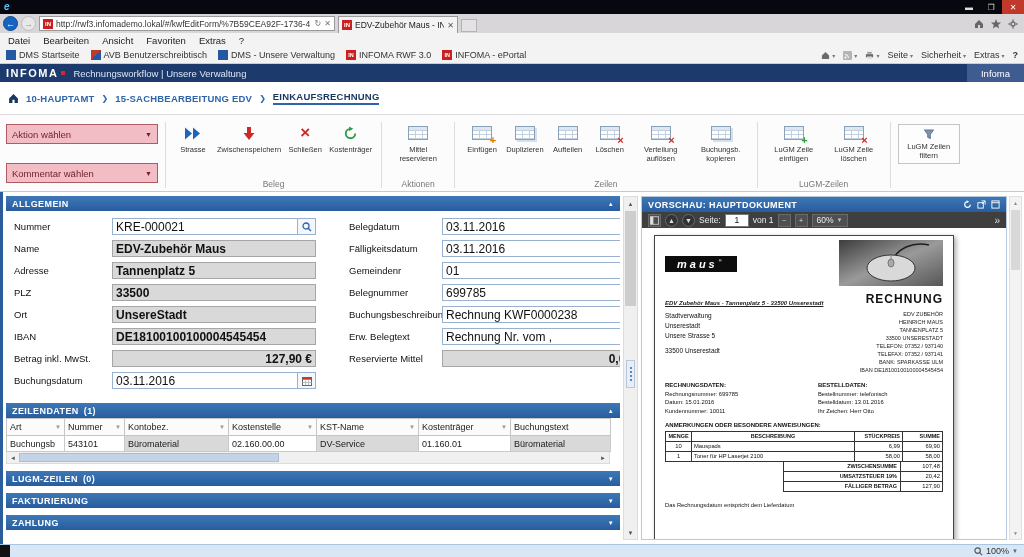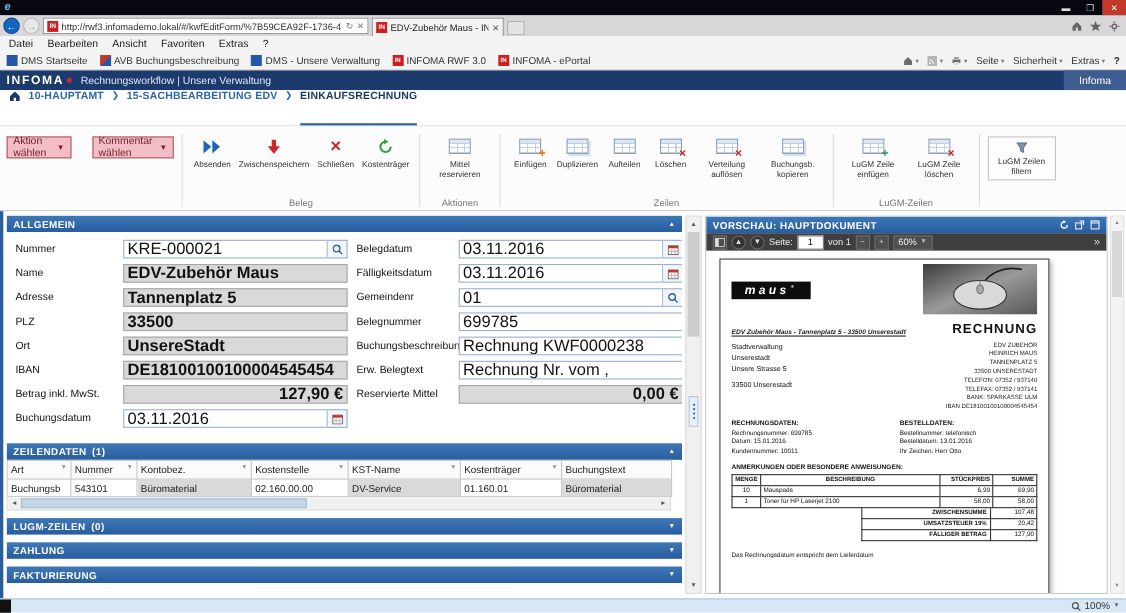--- a/index.html
+++ b/index.html
@@ -45,28 +45,28 @@
 .cmd .car{color:#777;font-size:6px;font-style:normal;}
 
 
 .appheader{height:18px;background:#1d3a6c;display:flex;align-items:center;padding:0 0 0 6px;gap:8px;flex:0 0 auto;}
 .logo{color:#fff;font-weight:bold;font-size:11px;letter-spacing:1.5px;display:flex;align-items:center;gap:3px;}
 .logo .dot{width:4px;height:4px;background:#d42a2a;display:inline-block;}
 .apptitle{color:#dbe6f7;font-size:9.5px;}
 .userbtn{margin-left:auto;height:18px;background:#3e5c8f;color:#fff;font-size:9.5px;display:flex;align-items:center;padding:0 14px;}
 
 
-.breadcrumb{height:33px;background:#fff;border-bottom:1px solid #dcdcdc;display:flex;padding:0 8px;gap:7px;flex:0 0 auto;}
+.breadcrumb{height:33px;background:#fff;border-bottom:1px solid #dcdcdc;display:flex;align-items:center;padding:0 8px;gap:7px;flex:0 0 auto;}
 .bc-item{color:#2d65a8;font-weight:bold;font-size:9.5px;letter-spacing:.2px;}
 .bc-item.current{color:#17375e;border-bottom:2px solid #2d65a8;padding-bottom:1px;}
 .bc-sep{color:#2d65a8;font-size:8px;}
 
 
 .ribbon{height:77px;background:#fcfcfc;border-bottom:1px solid #c9c9c9;display:flex;padding:4px 6px 0 6px;gap:5px;flex:0 0 auto;}
-.selects{width:152px;display:flex;flex-direction:row;gap:19px;padding-top:5px;flex:0 0 auto;}
+.selects{width:152px;display:flex;flex-direction:column;gap:19px;padding-top:5px;flex:0 0 auto;}
 .pselect{height:20px;background:#f3bdc5;border:1px solid #b05a63;color:#6d1f2c;font-size:9.5px;display:flex;align-items:center;justify-content:space-between;padding:0 5px;}
 .pselect .caret{font-size:7px;}
 .rsep{width:1px;background:#ddd;margin:3px 2px;flex:0 0 auto;}
 .rgroup{display:flex;flex-direction:column;flex:0 0 auto;}
 .rgroup-buttons{display:flex;flex:1;align-items:flex-start;gap:2px;}
 .rgroup-label{text-align:center;font-size:8.5px;color:#777;padding:1px 0 2px;}
 .rbtn{min-width:40px;max-width:58px;display:flex;flex-direction:column;align-items:center;gap:3px;padding:5px 2px 0 2px;}
 .rbtn.wide{max-width:72px;}
 .rbtn .lbl{font-size:7.5px;color:#333;text-align:center;line-height:1.2;}
 .ric{height:18px;display:flex;align-items:center;justify-content:center;}
@@ -84,31 +84,31 @@
 .section{margin-bottom:7px;flex:0 0 auto;}
 .sechead{height:15px;background:linear-gradient(#3e77b6,#275d9f);color:#fff;font-size:9px;font-weight:bold;letter-spacing:.4px;display:flex;align-items:center;padding:0 6px;gap:5px;}
 .sechead .tri{margin-left:auto;font-size:6px;}
 
 
 .formbody{display:flex;gap:8px;padding:7px 0 7px 8px;background:#fff;}
 .fcol{display:flex;flex-direction:column;gap:5px;}
 .frow{display:flex;align-items:center;height:17px;}
 .flabel{font-size:9.5px;color:#111;flex:0 0 auto;}
 .fcol1 .flabel{width:98px;}
-.fcol2 .flabel{width:93px;}
+.fcol2 .flabel{width:93px;margin-left:25px;}
 .fwrap{display:flex;width:204px;flex:0 0 auto;}
-.finput{flex:1;min-width:0;height:17px;border:1px solid #98b1cf;font-size:15px;padding:0 3px;background:#fff;color:#111;font-family:"Liberation Sans","DejaVu Sans",sans-serif;}
+.finput{flex:1;min-width:0;height:17px;border:1px solid #98b1cf;font-size:12px;padding:0 3px;background:#fff;color:#111;font-family:"Liberation Sans","DejaVu Sans",sans-serif;}
 .finput.dis{background:#d9d9d9;border-color:#a6a6a6;font-weight:bold;}
 .finput.right{text-align:right;}
 .fbtn{width:18px;height:17px;border:1px solid #98b1cf;border-left:none;background:#f3f6fa;display:flex;align-items:center;justify-content:center;flex:0 0 auto;}
 
 
 .ztable{border-collapse:collapse;table-layout:fixed;width:604px;}
 .ztable th{border:1px solid #c6c6c6;background:#fbfbfb;font-size:9px;font-weight:normal;color:#222;height:17px;padding:0 3px;text-align:left;}
-.thc{display:flex;}
+.thc{display:flex;align-items:center;}
 .thc .filt{margin-left:auto;color:#999;font-size:6px;font-style:normal;}
 .ztable td{border:1px solid #c9c9c9;font-size:9px;height:16px;padding:0 3px;background:#fff;white-space:nowrap;overflow:hidden;}
 .ztable td.dis{background:#d9d9d9;}
 .hscroll{width:604px;height:12px;display:flex;align-items:stretch;background:#f0f0f0;border:1px solid #dcdcdc;border-top:none;}
 .harr{width:12px;display:flex;align-items:center;justify-content:center;font-size:6px;color:#555;}
 .htrack{flex:1;position:relative;}
 .hthumb{position:absolute;left:0;top:1px;bottom:1px;width:45%;background:#c4d3e6;border:1px solid #a9bed8;}
 
 
 .vscroll{width:15px;background:#f0f0f0;border:1px solid #dcdcdc;display:flex;flex-direction:column;margin:0 3px;flex:0 0 auto;}
@@ -235,21 +235,21 @@
     <span>?</span>
   </div>
 
   <div class="favbar">
     <span class="favitem">
         <span class="fav-ico fi-blue"></span>
         <span>DMS Startseite</span>
       </span>
     <span class="favitem">
         <span class="fav-ico fi-avb"></span>
-        <span>AVB Buchungsbeschreibung</span>
+        <span>AVB Benutzerschreibtisch</span>
       </span>
     <span class="favitem">
         <span class="fav-ico fi-blue"></span>
         <span>DMS - Unsere Verwaltung</span>
       </span>
     <span class="favitem">
         <span class="fav-ico fi-in">IN</span>
         <span>INFOMA RWF 3.0</span>
       </span>
     <span class="favitem">
@@ -334,21 +334,21 @@
 
     <div class="rgroup">
       <div class="rgroup-buttons">
         <div class="rbtn">
           <span class="ric">
               <svg width="20" height="15" viewBox="0 0 20 15">
                 <path d="M2 1.5 L9 7.5 L2 13.5 Z" fill="#1c66b8"></path>
                 <path d="M10 1.5 L17 7.5 L10 13.5 Z" fill="#1c66b8"></path>
               </svg>
             </span>
-          <span class="lbl">Absenden</span>
+          <span class="lbl">Strasse</span>
         </div>
         <div class="rbtn wide">
           <span class="ric">
               <svg width="14" height="15" viewBox="0 0 14 15">
                 <path d="M5 1 H9 V7 H12.5 L7 14 L1.5 7 H5 Z" fill="#cc2a2a"></path>
               </svg>
             </span>
           <span class="lbl">Zwischenspeichern</span>
         </div>
         <div class="rbtn">
@@ -696,28 +696,28 @@
       <div class="section">
         <div class="sechead">
           <span>LUGM-ZEILEN</span>
           <span>(0)</span>
           <span class="tri">▼</span>
         </div>
       </div>
 
       <div class="section">
         <div class="sechead">
-          <span>ZAHLUNG</span>
+          <span>FAKTURIERUNG</span>
           <span class="tri">▼</span>
         </div>
       </div>
 
       <div class="section">
         <div class="sechead">
-          <span>FAKTURIERUNG</span>
+          <span>ZAHLUNG</span>
           <span class="tri">▼</span>
         </div>
       </div>
 
     </div>
 
     <div class="vscroll">
       <span class="arr">▲</span>
       <span class="track">
           <span class="thumb"></span>

